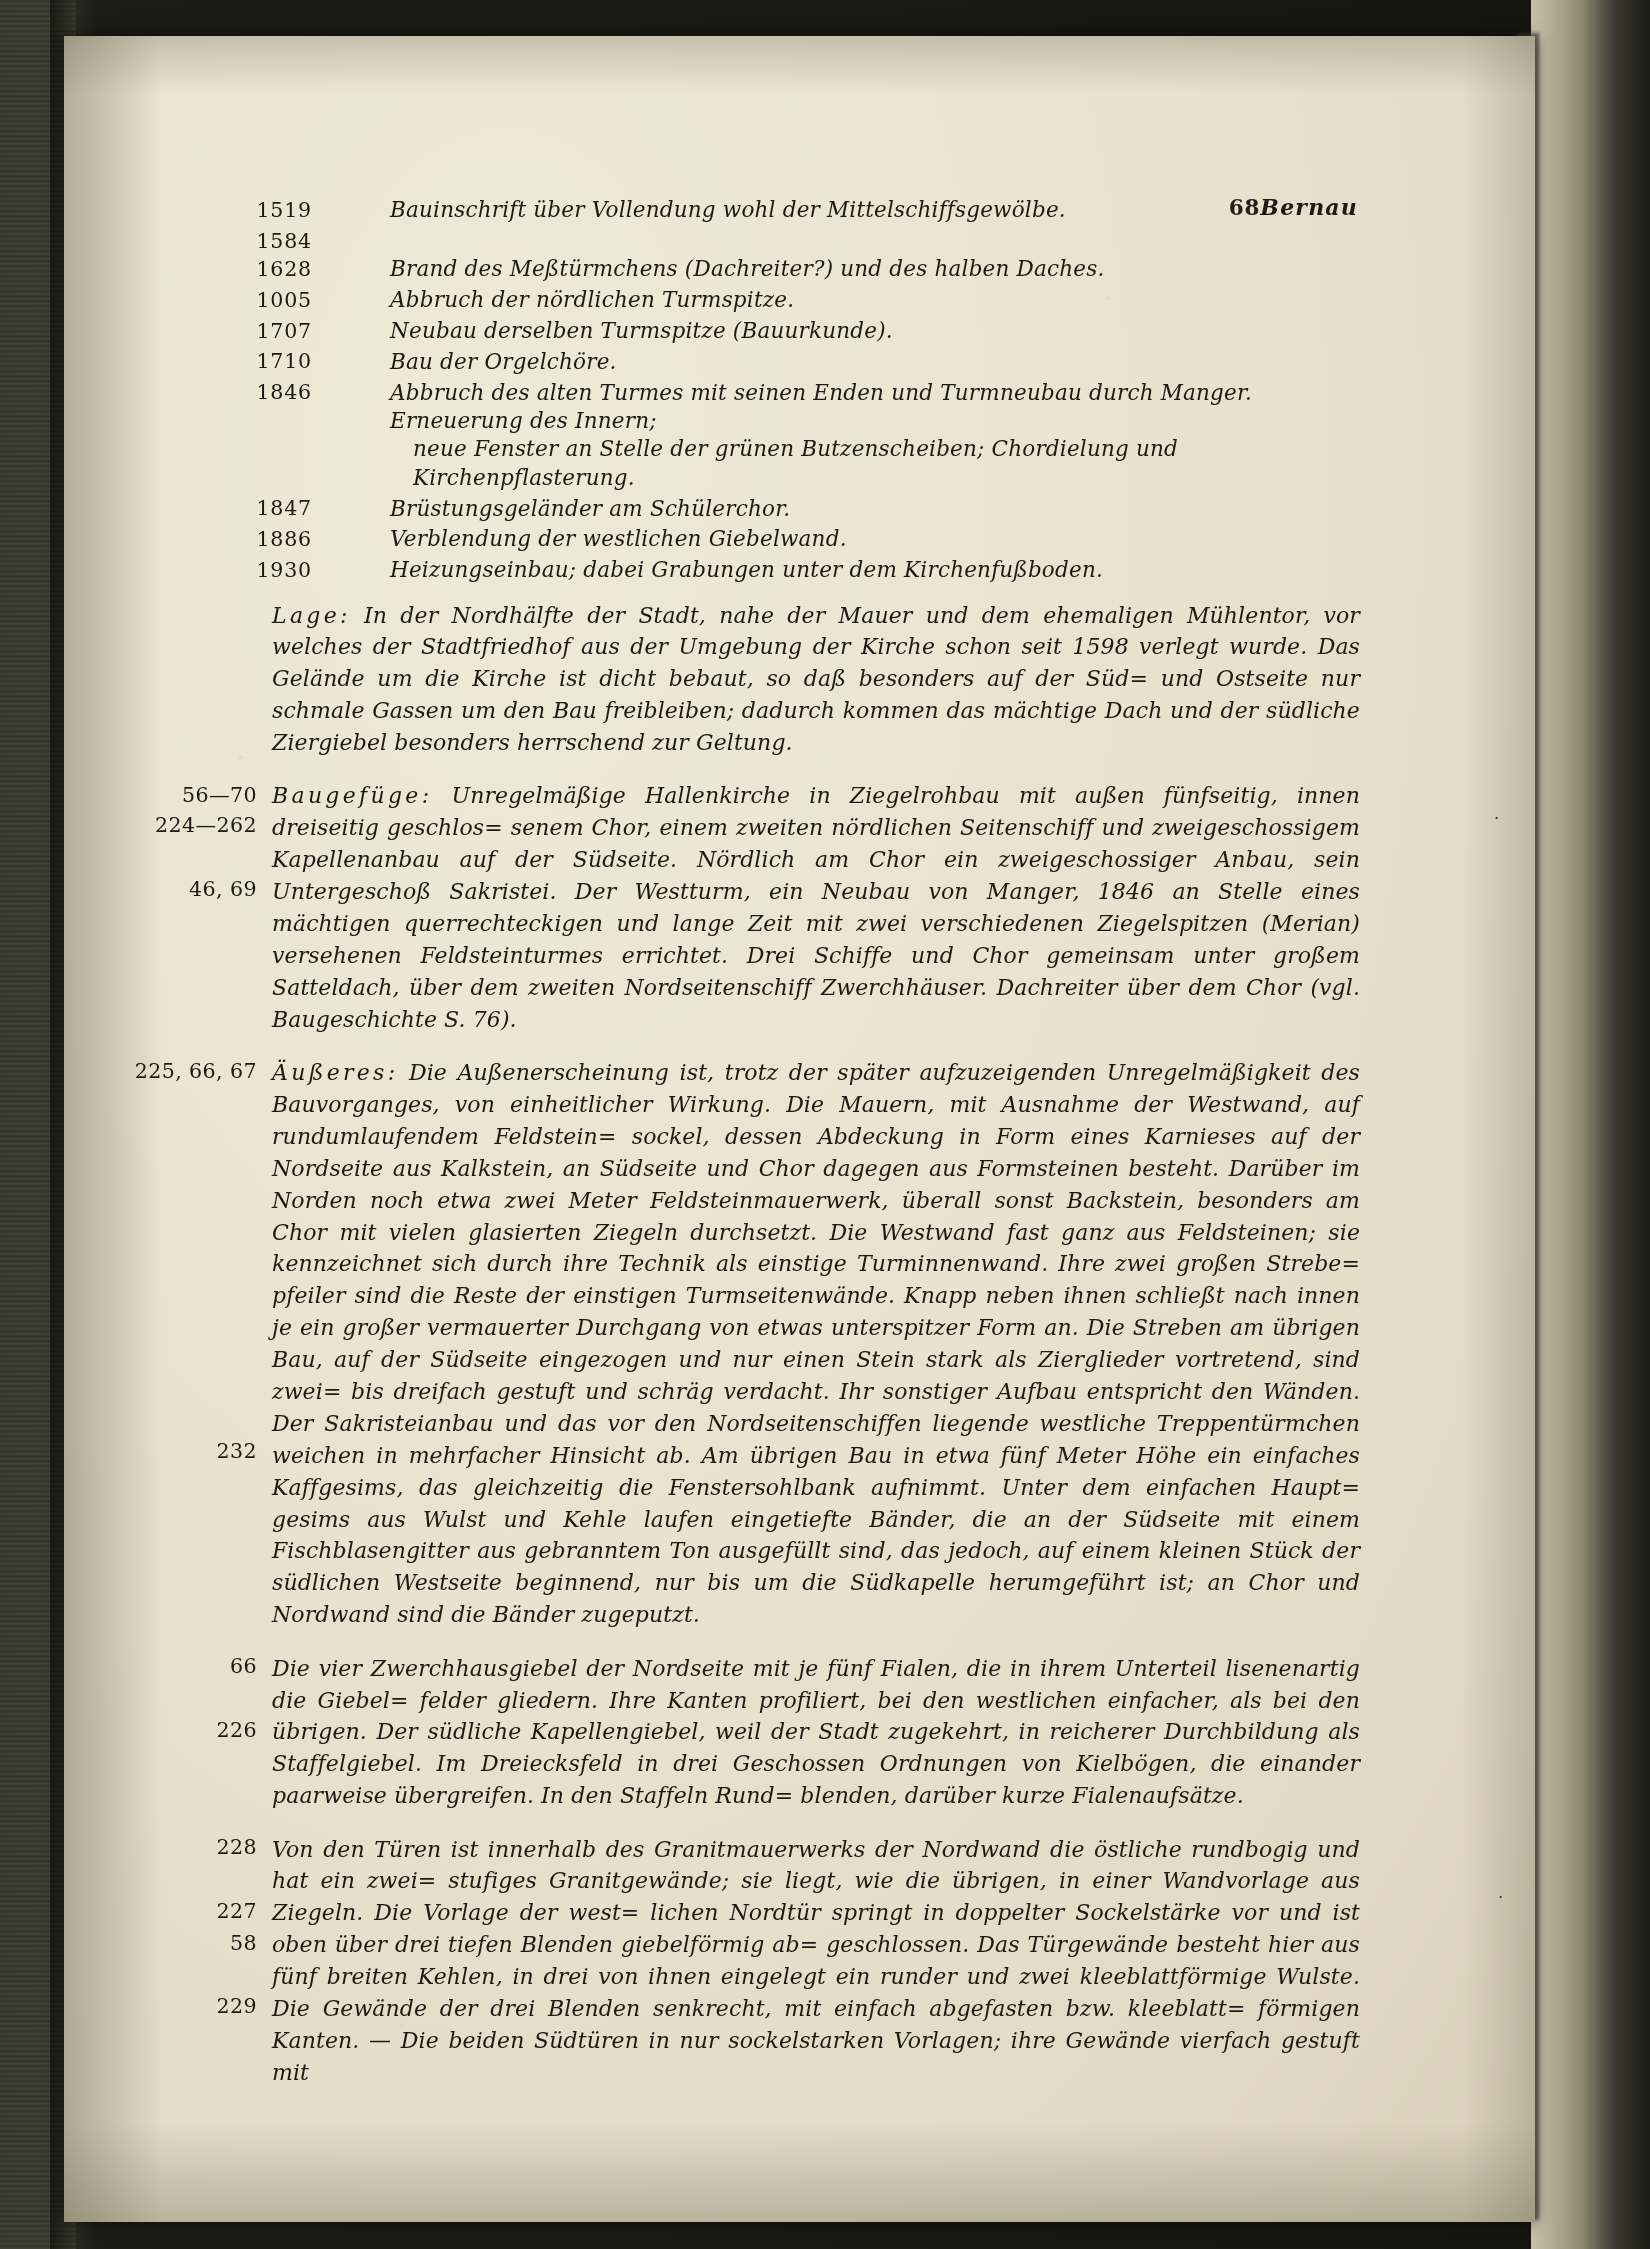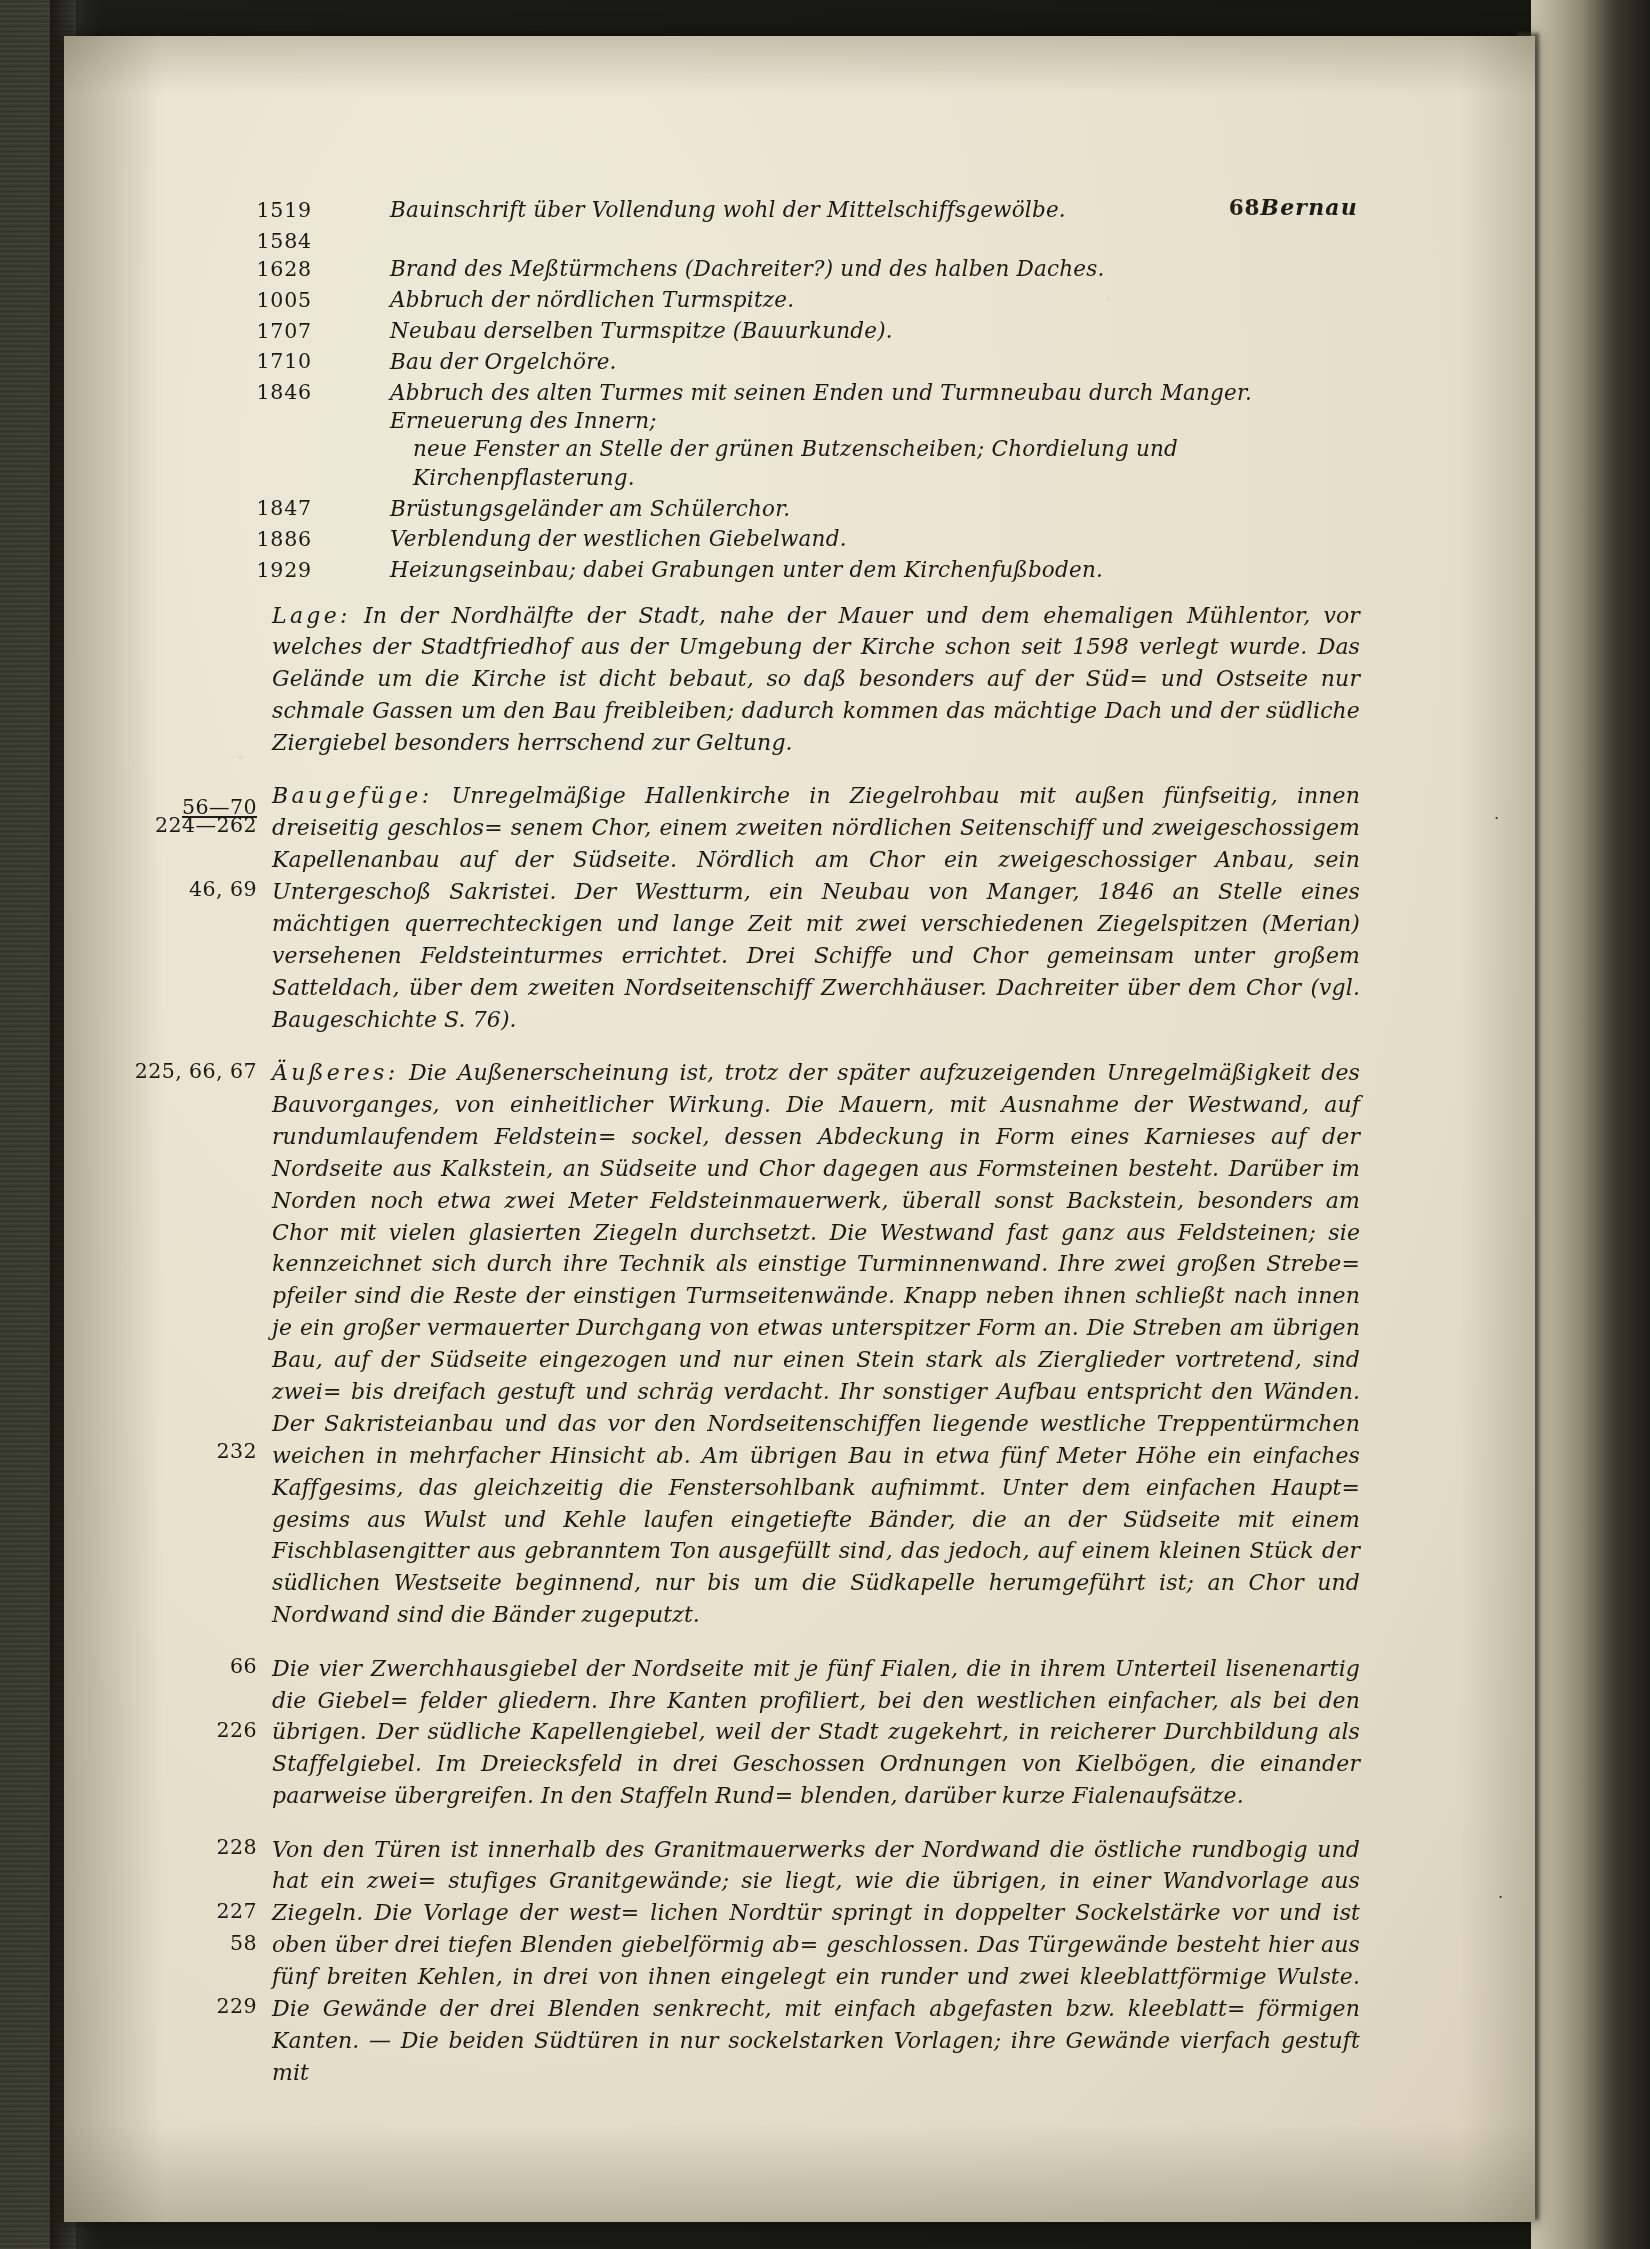--- a/index.html
+++ b/index.html
@@ -267,32 +267,32 @@
     </div>
     <div class="chron-row">
       <div class="chron-year">1847</div>
       <div class="chron-text fraktur">Brüstungsgeländer am Schülerchor.</div>
     </div>
     <div class="chron-row">
       <div class="chron-year">1886</div>
       <div class="chron-text fraktur">Verblendung der westlichen Giebelwand.</div>
     </div>
     <div class="chron-row">
-      <div class="chron-year">1929</div>
+      <div class="chron-year">1930</div>
       <div class="chron-text fraktur">Heizungseinbau; dabei Grabungen unter dem Kirchenfußboden.</div>
     </div>
   </div>
 
 <div class="text-body" id="body">
     <div class="block sect">
       <div class="para fraktur"><span class="lemma">Lage:</span><span> In der Nordhälfte der Stadt, nahe der Mauer und dem ehemaligen Mühlentor, vor welches der Stadtfriedhof aus der Umgebung der Kirche schon seit 1598 verlegt wurde. Das Gelände um die Kirche ist dicht bebaut, so daß besonders auf der Süd= und Ostseite nur schmale Gassen um den Bau freibleiben; dadurch kommen das mächtige Dach und der südliche Ziergiebel besonders herrschend zur Geltung.</span></div>
     </div>
     <div class="block sect">
       <div class="para fraktur"><span class="lemma">Baugefüge:</span><span> Unregelmäßige Hallenkirche in Ziegelrohbau mit außen fünfseitig, innen dreiseitig geschlos= senem Chor, einem zweiten nördlichen Seitenschiff und zweigeschossigem Kapellenanbau auf der Südseite. Nördlich am Chor ein zweigeschossiger Anbau, sein Untergeschoß Sakristei. Der Westturm, ein Neubau von Manger, 1846 an Stelle eines mächtigen querrechteckigen und lange Zeit mit zwei verschiedenen Ziegelspitzen (Merian) versehenen Feldsteinturmes errichtet. Drei Schiffe und Chor gemeinsam unter großem Satteldach, über dem zweiten Nordseitenschiff Zwerchhäuser. Dachreiter über dem Chor (vgl. Baugeschichte S. 76).</span></div>
-      <div class="marg" style="top: 15px; text-decoration: underline;">56—70</div>
+      <div class="marg" style="top: 3px;">56—70</div>
       <div class="marg" style="top: 33px;">224—262</div>
       <div class="marg" style="top: 97px;">46, 69</div>
     </div>
     <div class="block sect">
       <div class="para fraktur"><span class="lemma">Äußeres:</span><span> Die Außenerscheinung ist, trotz der später aufzuzeigenden Unregelmäßigkeit des Bauvorganges, von einheitlicher Wirkung. Die Mauern, mit Ausnahme der Westwand, auf rundumlaufendem Feldstein= sockel, dessen Abdeckung in Form eines Karnieses auf der Nordseite aus Kalkstein, an Südseite und Chor dagegen aus Formsteinen besteht. Darüber im Norden noch etwa zwei Meter Feldsteinmauerwerk, überall sonst Backstein, besonders am Chor mit vielen glasierten Ziegeln durchsetzt. Die Westwand fast ganz aus Feldsteinen; sie kennzeichnet sich durch ihre Technik als einstige Turminnenwand. Ihre zwei großen Strebe= pfeiler sind die Reste der einstigen Turmseitenwände. Knapp neben ihnen schließt nach innen je ein großer vermauerter Durchgang von etwas unterspitzer Form an. Die Streben am übrigen Bau, auf der Südseite eingezogen und nur einen Stein stark als Zierglieder vortretend, sind zwei= bis dreifach gestuft und schräg verdacht. Ihr sonstiger Aufbau entspricht den Wänden. Der Sakristeianbau und das vor den Nordseitenschiffen liegende westliche Treppentürmchen weichen in mehrfacher Hinsicht ab. Am übrigen Bau in etwa fünf Meter Höhe ein einfaches Kaffgesims, das gleichzeitig die Fenstersohlbank aufnimmt. Unter dem einfachen Haupt= gesims aus Wulst und Kehle laufen eingetiefte Bänder, die an der Südseite mit einem Fischblasengitter aus gebranntem Ton ausgefüllt sind, das jedoch, auf einem kleinen Stück der südlichen Westseite beginnend, nur bis um die Südkapelle herumgeführt ist; an Chor und Nordwand sind die Bänder zugeputzt.</span></div>
       <div class="marg" style="top: 1.7px;">225, 66, 67</div>
       <div class="marg" style="top: 382px;">232</div>
     </div>
     <div class="block sect">
       <div class="para fraktur"><span>Die vier Zwerchhausgiebel der Nordseite mit je fünf Fialen, die in ihrem Unterteil lisenenartig die Giebel= felder gliedern. Ihre Kanten profiliert, bei den westlichen einfacher, als bei den übrigen. Der südliche Kapellengiebel, weil der Stadt zugekehrt, in reicherer Durchbildung als Staffelgiebel. Im Dreiecksfeld in drei Geschossen Ordnungen von Kielbögen, die einander paarweise übergreifen. In den Staffeln Rund= blenden, darüber kurze Fialenaufsätze.</span></div>

